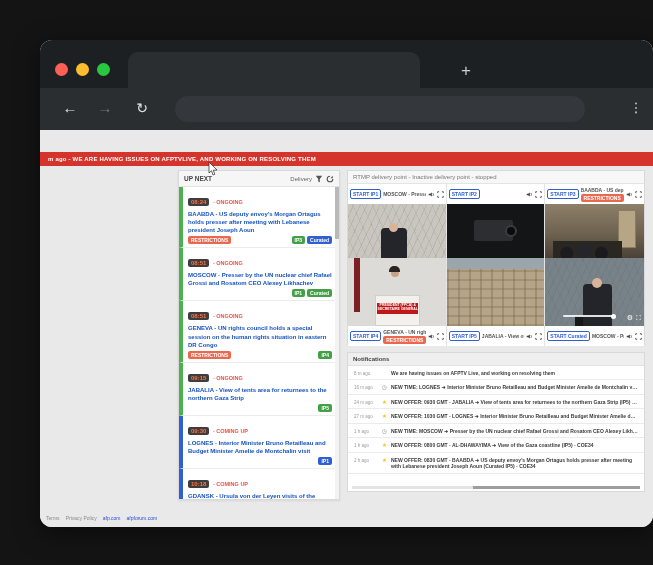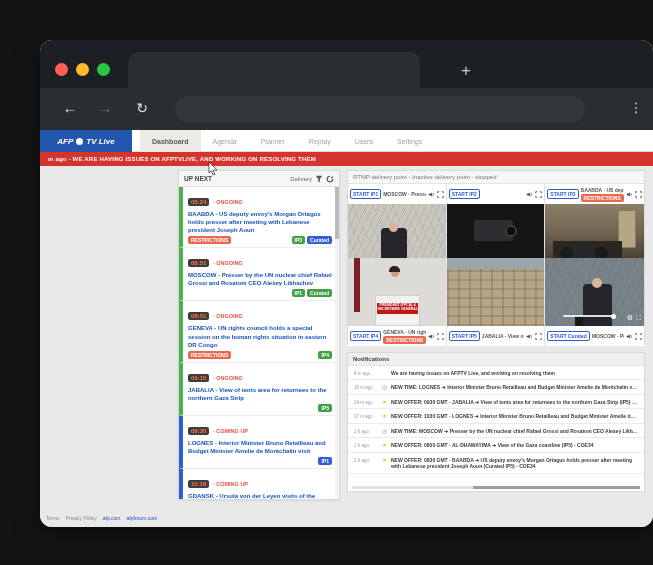--- a/index.html
+++ b/index.html
@@ -155,35 +155,20 @@
     <div class="toolbar">
       <div class="nav-ico ico-back">←</div>
       <div class="nav-ico ico-fwd">→</div>
       <div class="nav-ico ico-reload">↻</div>
       <div class="urlbar"></div>
       <div class="nav-ico ico-menu">⋮</div>
     </div>
 
     <div class="page">
 
-      <div class="appnav">
-        <div class="brand">
-          <span>AFP</span>
-          <span class="dot"></span>
-          <span>TV Live</span>
-        </div>
-        <div class="menu" id="menu">
-            <div class="menu-item active">Dashboard</div>
-            <div class="menu-item">Agenda</div>
-            <div class="menu-item">Planner</div>
-            <div class="menu-item">Replay</div>
-            <div class="menu-item">Users</div>
-            <div class="menu-item">Settings</div>
-          </div>
-      </div>
 
       <div class="banner">m ago - WE ARE HAVING ISSUES ON AFPTVLIVE, AND WORKING ON RESOLVING THEM</div>
 
       <div class="upnext">
         <div class="un-head">
           <span class="un-title">UP NEXT</span>
           <span class="un-filter">Delivery</span>
           <svg width="8" height="8" viewBox="0 0 10 10" style="margin-right:3px">
             <path d="M1 1 H9 L6 5 V9 L4 8 V5 Z" fill="#555"></path>
           </svg>

